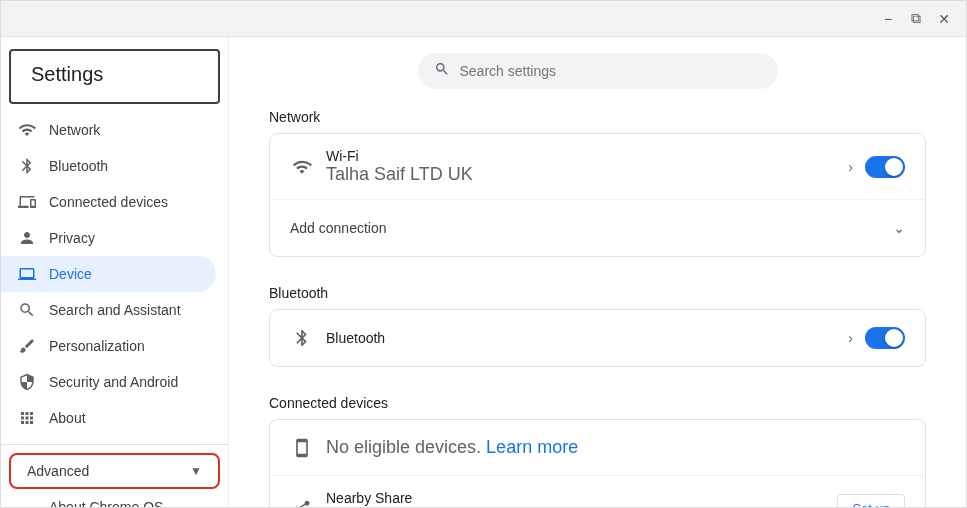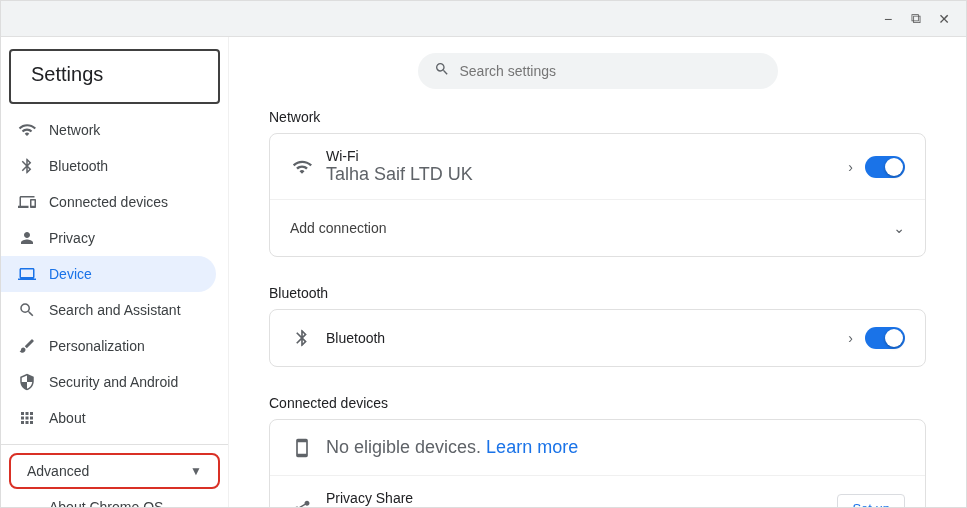--- a/index.html
+++ b/index.html
@@ -437,21 +437,21 @@
             </div>
           </div>
 
           <div class="card-row">
             <span class="row-icon">
               <svg width="20" height="20" viewBox="0 0 24 24" fill="#5f6368">
                   <path d="M18 16.08c-.76 0-1.44.3-1.96.77L8.91 12.7c.05-.23.09-.46.09-.7s-.04-.47-.09-.7l7.05-4.11c.54.5 1.25.81 2.04.81 1.66 0 3-1.34 3-3s-1.34-3-3-3-3 1.34-3 3c0 .24.04.47.09.7L8.04 9.81C7.5 9.31 6.79 9 6 9c-1.66 0-3 1.34-3 3s1.34 3 3 3c.79 0 1.5-.31 2.04-.81l7.12 4.16c-.05.21-.08.43-.08.65 0 1.61 1.31 2.92 2.92 2.92s2.92-1.31 2.92-2.92S19.61 16.08 18 16.08z"></path>
                 </svg>
             </span>
             <div class="row-content">
-              <div class="row-title">Privacy Share</div>
+              <div class="row-title">Nearby Share</div>
               <div class="row-subtitle">
                 <span>Share files with people around you.</span>
                 <a href="#">Learn more</a>
               </div>
             </div>
             <div class="row-actions">
               <button class="setup-btn">Set up</button>
             </div>
           </div>
         </div>

